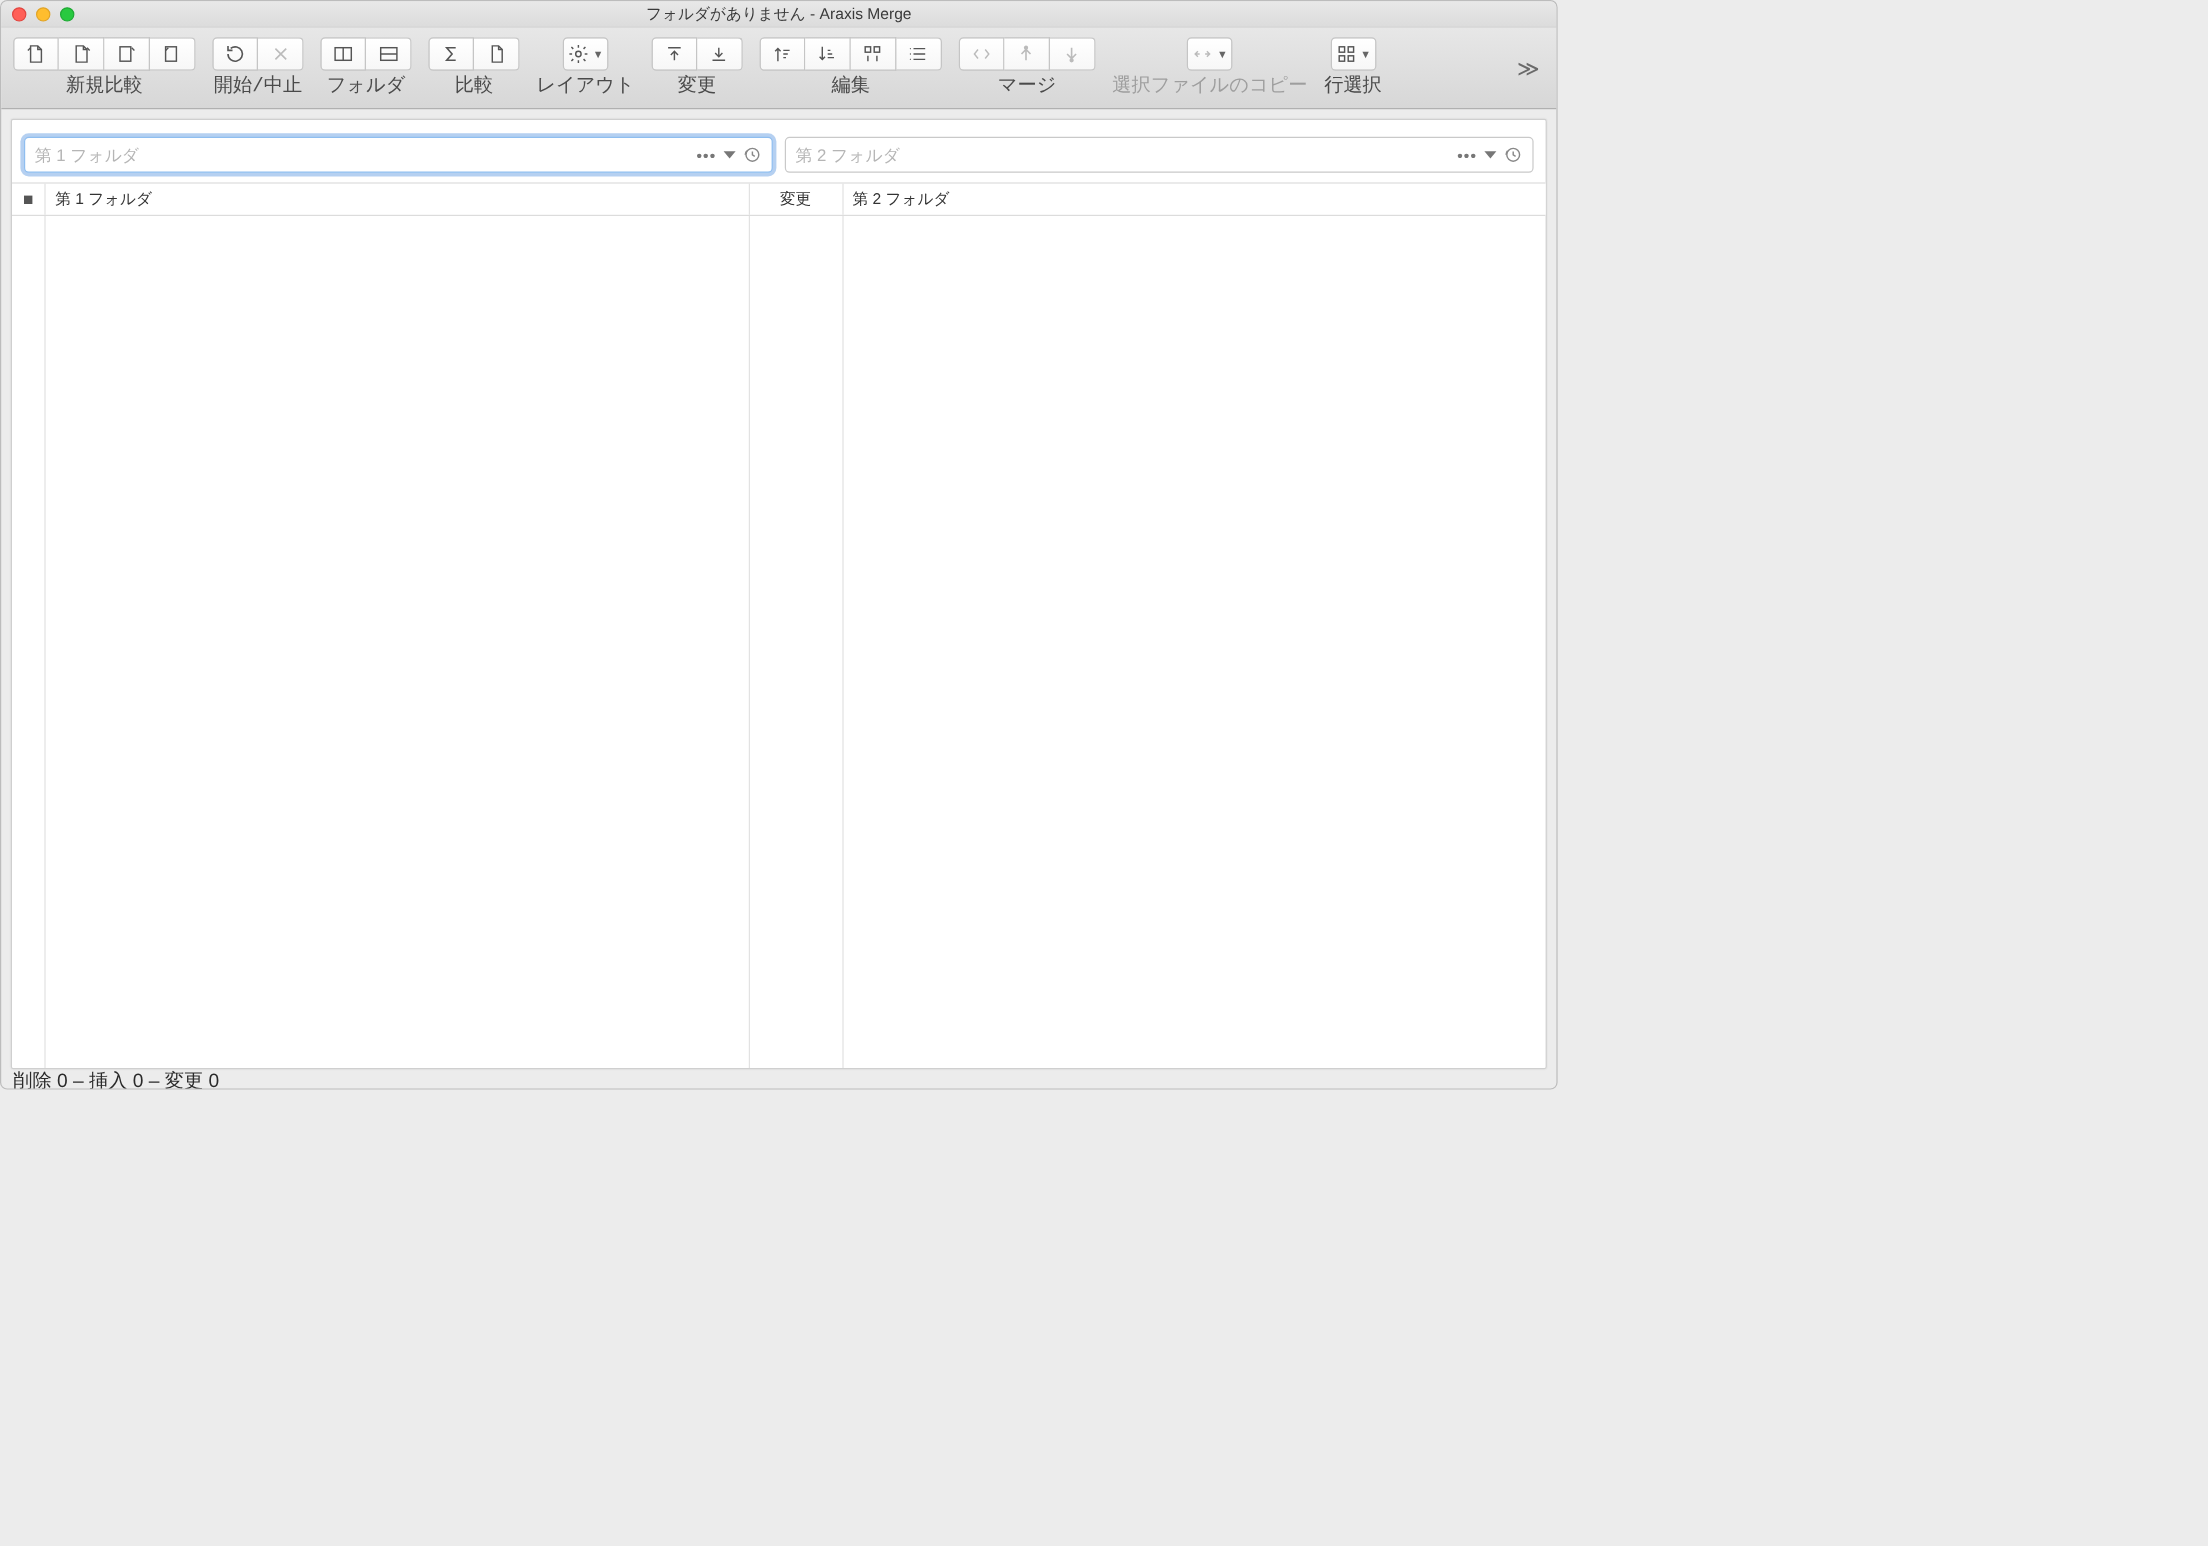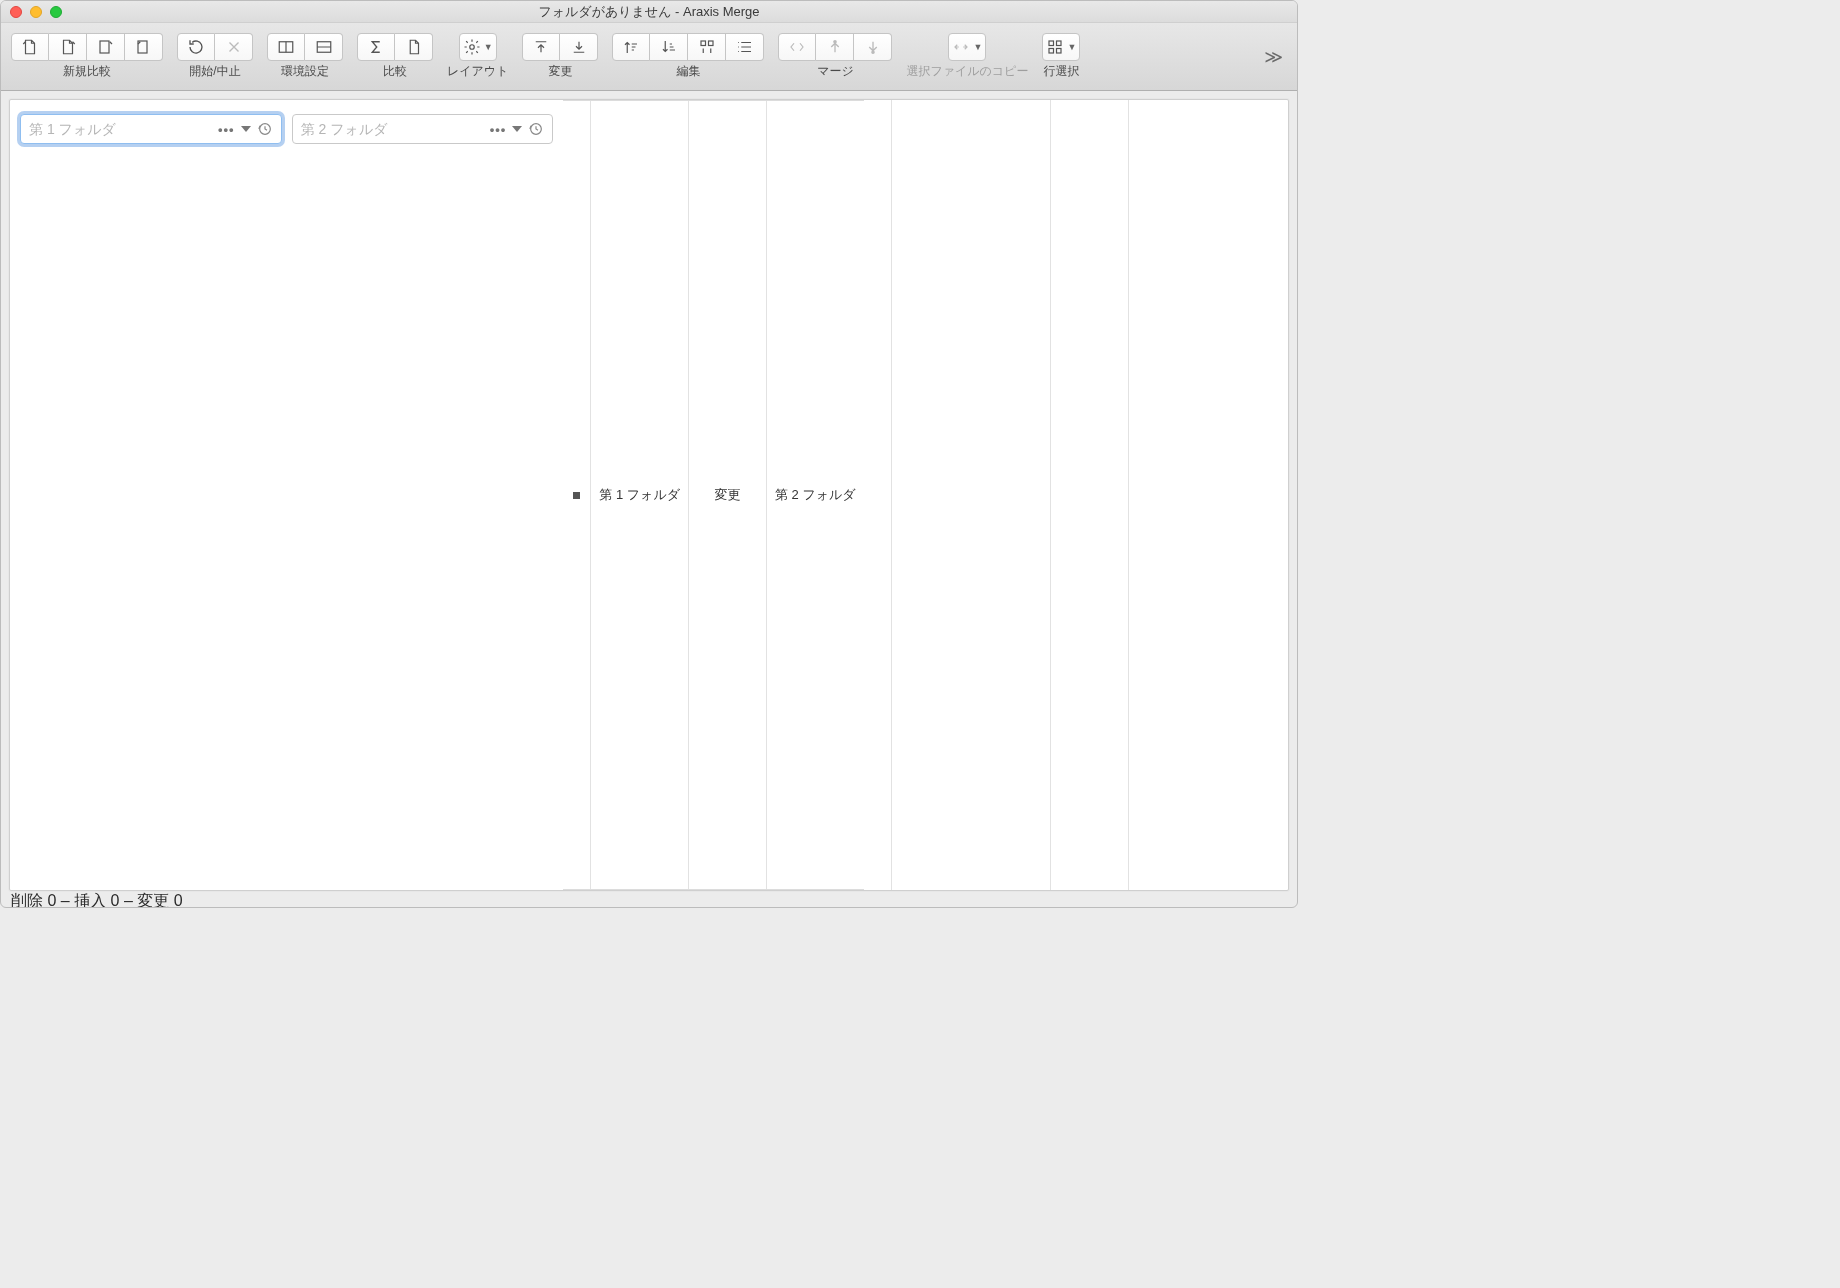--- a/index.html
+++ b/index.html
@@ -55,38 +55,38 @@
   align-items: center;
   justify-content: center;
   color: #555;
   position: relative;
 }
 .tbtn.disabled { color: #bbb; }
 .tbtn:first-child { border-radius: 4px 0 0 4px; }
 .tbtn:last-child { border-radius: 0 4px 4px 0; }
 .tbtn:only-child { border-radius: 4px; }
 .tbtn + .tbtn { border-left: none; }
-.tlabel { font-size: 12px; color: #4a4a4a; }
+.tlabel { font-size: 16px; color: #4a4a4a; font-family: Liberation Mono, monospace; }
 .tlabel.disabled { color: #9e9e9e; }
 .overflow {
   margin-left: auto;
   font-size: 18px;
   color: #6a6a6a;
   padding: 0 4px;
 }
 .icon { width: 18px; height: 18px; }
 .workspace {
   background: #ffffff;
   margin: 8px auto 0;
   width: calc(100% - 16px);
   height: 792px;
   border: 1px solid #cfcfcf;
   border-radius: 2px;
   display: flex;
-  flex-direction: row;
+  flex-direction: column;
   box-shadow: 0 0 0 1px rgba(0,0,0,0.02);
 }
 .pathrow {
   display: flex;
   gap: 10px;
   padding: 14px 10px 8px;
 }
 .pathbox {
   flex: 1;
   height: 30px;
@@ -234,21 +234,21 @@
             <line x1="12" y1="5" x2="12" y2="19"></line>
           </svg>
       </div>
       <div class="tbtn">
         <svg class="icon" viewBox="0 0 24 24" fill="none" stroke="currentColor" stroke-width="1.6">
             <rect x="3" y="5" width="18" height="14"></rect>
             <line x1="3" y1="12" x2="21" y2="12"></line>
           </svg>
       </div>
     </div>
-    <div class="tlabel">環境設定</div>
+    <div class="tlabel">フォルダ</div>
   </div>
 
   <div class="tgroup">
     <div class="tbtns">
       <div class="tbtn">
         <svg class="icon" viewBox="0 0 24 24" fill="none" stroke="currentColor" stroke-width="1.8">
             <path d="M17 5H7l6 7-6 7h10"></path>
           </svg>
       </div>
       <div class="tbtn">

